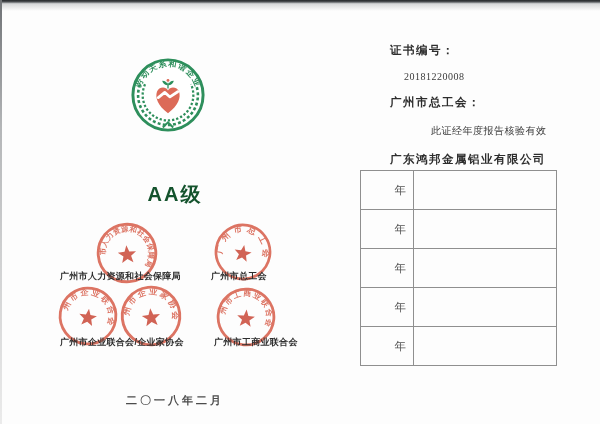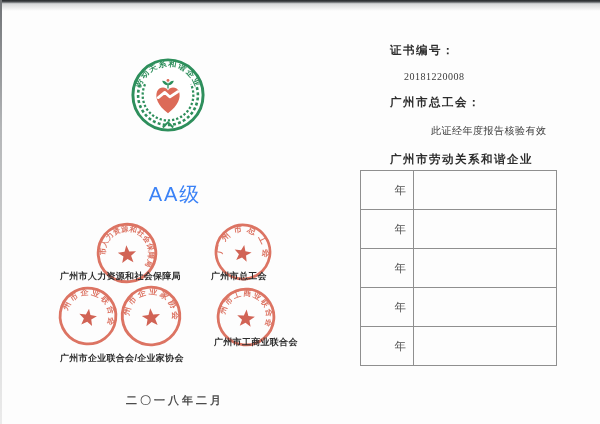--- a/index.html
+++ b/index.html
@@ -16,21 +16,21 @@
     background:linear-gradient(180deg,#6f7275,#b4b6b8 30%,#cfd0d1 60%,#ebebeb 100%);}
 
   .abs{position:absolute;}
 
   
   .emblem{left:129px;top:56px;width:78px;height:78px;}
   .emblem-arc{font-size:12.5px;font-weight:bold;letter-spacing:2px;fill:var(--emblem-green,#2e8f5c);}
   .cert-title{left:25px;top:146px;width:300px;text-align:center;
     font-size:21px;font-weight:bold;letter-spacing:1.5px;color:#464646;}
   .grade{left:25px;top:181px;width:300px;text-align:center;
-    font-size:20px;font-weight:normal;letter-spacing:2px;color:#3b82f6;}
+    font-size:20px;font-weight:bold;letter-spacing:2px;color:#14532d;}
 
   .seal{position:absolute;mix-blend-mode:multiply;opacity:.93;}
   .seal-ring{fill:none;stroke:var(--seal-red,#dc6a58);stroke-width:4.5px;}
   .seal-star{fill:var(--seal-red-dark,#d05848);}
   .seal-arc{fill:var(--seal-red,#dc6a58);font-weight:bold;}
   .s13{font-size:11.5px;letter-spacing:.5px;}
   .s6{font-size:14px;letter-spacing:7px;}
   .s8{font-size:13px;letter-spacing:3.5px;}
   .s9{font-size:12.5px;letter-spacing:2.5px;}
 
@@ -123,32 +123,32 @@
     <defs>
         <path id="sp5" d="M50,50 m-34,0 a34,34 0 1,1 68,0 a34,34 0 1,1 -68,0"></path>
       </defs>
     <circle class="seal-ring" cx="50" cy="50" r="45"></circle>
     <polygon class="seal-star" points="50,38 53.7,47.9 64.3,48.4 56,55 58.8,65.1 50,59.3 41.2,65.1 44,55 35.7,48.4 46.3,47.9"></polygon>
     <text class="seal-arc s9" text-anchor="middle"><textPath href="#sp5" startOffset="25%">广州市工商业联合会</textPath></text>
   </svg>
 
   <div class="seal-label" style="left:60px;top:270px;">广州市人力资源和社会保障局</div>
   <div class="seal-label" style="left:211px;top:270px;">广州市总工会</div>
-  <div class="seal-label" style="left:60px;top:352px;">广州市企业联合会/企业家协会</div>
+  <div class="seal-label" style="left:60px;top:336px;">广州市企业联合会/企业家协会</div>
   <div class="seal-label" style="left:214px;top:336px;">广州市工商业联合会</div>
 
   <div class="abs issue-date">二〇一八年二月</div>
 
   <div class="abs field-label cert-no-label">证书编号：</div>
   <div class="abs field-value cert-no-value">20181220008</div>
 
   <div class="abs field-label holder-label">广州市总工会：</div>
   <div class="abs field-value holder-value">此证经年度报告核验有效</div>
 
-  <div class="abs field-label table-title">广州市劳动关系和谐企业</div>
+  <div class="abs field-label table-title">广东鸿邦金属铝业有限公司</div>
 
   <div class="abs vtable">
     <div class="vrow">
       <div class="ycell">年</div>
       <div class="rcell"></div>
     </div>
     <div class="vrow">
       <div class="ycell">年</div>
       <div class="rcell"></div>
     </div>

